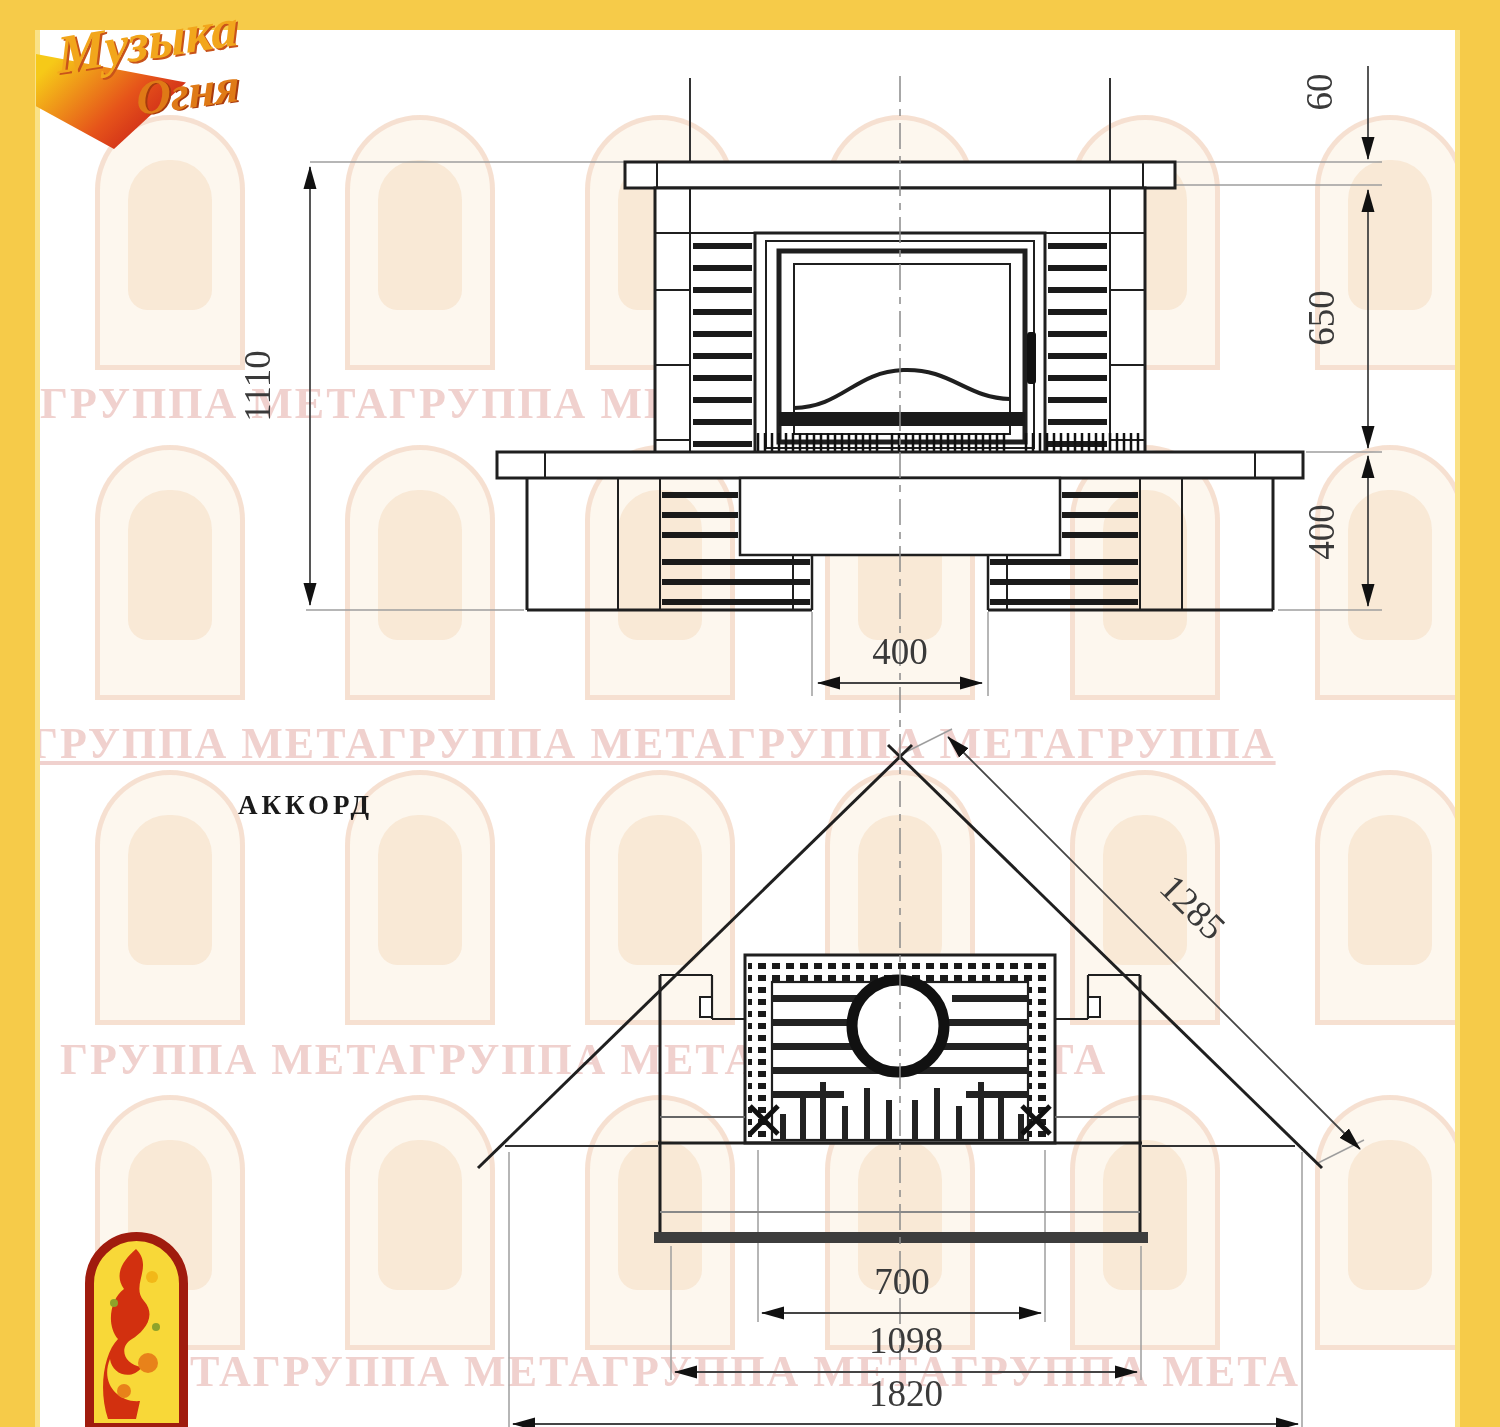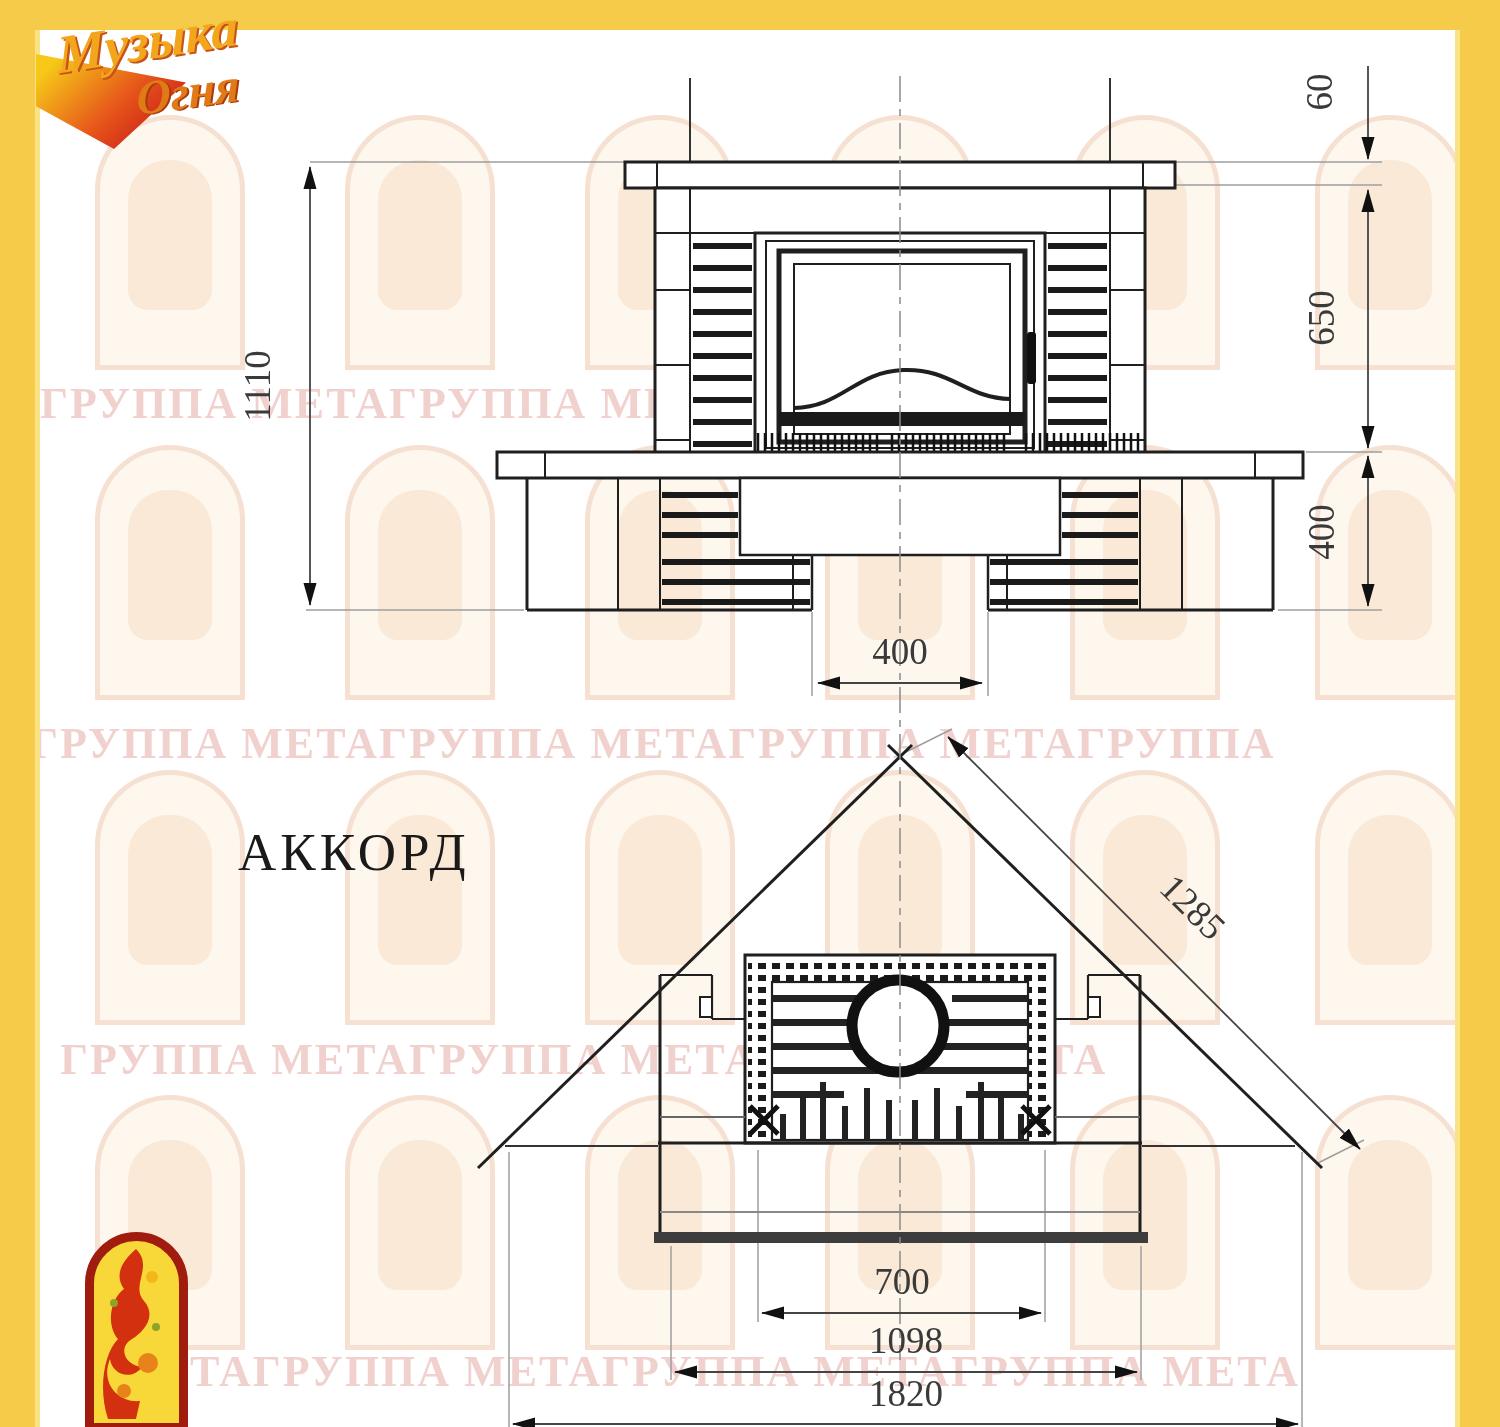--- a/index.html
+++ b/index.html
@@ -21,22 +21,22 @@
   
   #logo{position:absolute;left:18px;top:2px;width:270px;height:140px;z-index:40;}
   #logo .swoosh{position:absolute;left:18px;top:52px;width:150px;height:95px;
         background:linear-gradient(135deg,#F6C918 10%,#E6541A 55%,#C41818 90%);
         clip-path:polygon(0 0,100% 30%,52% 100%,0 55%);}
   #logo .w1{position:absolute;left:38px;top:8px;font-size:54px;font-style:italic;font-weight:bold;
         color:#F2A61C;transform:rotate(-9deg) skewX(-6deg);text-shadow:2px 2px 0 #C8531A;}
   #logo .w2{position:absolute;left:118px;top:62px;font-size:48px;font-style:italic;font-weight:bold;
         color:#DF7A16;transform:rotate(-8deg) skewX(-6deg);text-shadow:2px 1px 0 #A83A0E;}
   
-  #model-title{position:absolute;left:238px;top:790px;z-index:20;font-size:53px;font-weight:normal;
-        letter-spacing:4px;color:#1a1a1a;margin-top:32px;}
+  #model-title{position:absolute;left:238px;top:790px;z-index:20;font-size:27px;font-weight:bold;
+        letter-spacing:4px;color:#1a1a1a;}
   
   #drawing{position:absolute;left:0;top:0;z-index:10;}
   .dim-text{font-family:"Liberation Serif",serif;font-size:37px;fill:#3a3a3a;}
   
   #emblem{position:absolute;left:85px;top:1232px;width:103px;height:200px;box-sizing:border-box;
         z-index:35;background:#F8D838;border:9px solid #A01C0E;border-radius:52px 52px 0 0;
         overflow:hidden;}
 </style>
 </head>
 <body>
@@ -112,21 +112,21 @@
       </div>
       <div class="arch" style="left: 1315px; top: 770px;">
         <div class="blob"></div>
       </div>
       <div class="arch" style="left: 1315px; top: 1095px;">
         <div class="blob"></div>
       </div>
     </div>
   <div id="wmrows">
       <div class="wm-row" style="left: 40px; top: 378px;">ГРУППА МЕТАГРУППА МЕТАГРУППА МЕТА</div>
-      <div class="wm-row" style="left: 30px; top: 718px;">ГРУППА МЕТАГРУППА МЕТАГРУППА МЕТАГРУППА</div>
+      <div class="wm-row" style="left: 30px; top: 718px; text-decoration: underline;">ГРУППА МЕТАГРУППА МЕТАГРУППА МЕТАГРУППА</div>
       <div class="wm-row" style="left: 60px; top: 1034px;">ГРУППА МЕТАГРУППА МЕТАГРУППА МЕТА</div>
       <div class="wm-row" style="left: 115px; top: 1346px;">МЕТАГРУППА МЕТАГРУППА МЕТАГРУППА МЕТА</div>
     </div>
 
   <div id="frame-top" class="frame"></div>
   <div id="frame-left" class="frame"></div>
   <div id="frame-right" class="frame"></div>
 
   <div id="logo">
     <div class="swoosh"></div>

